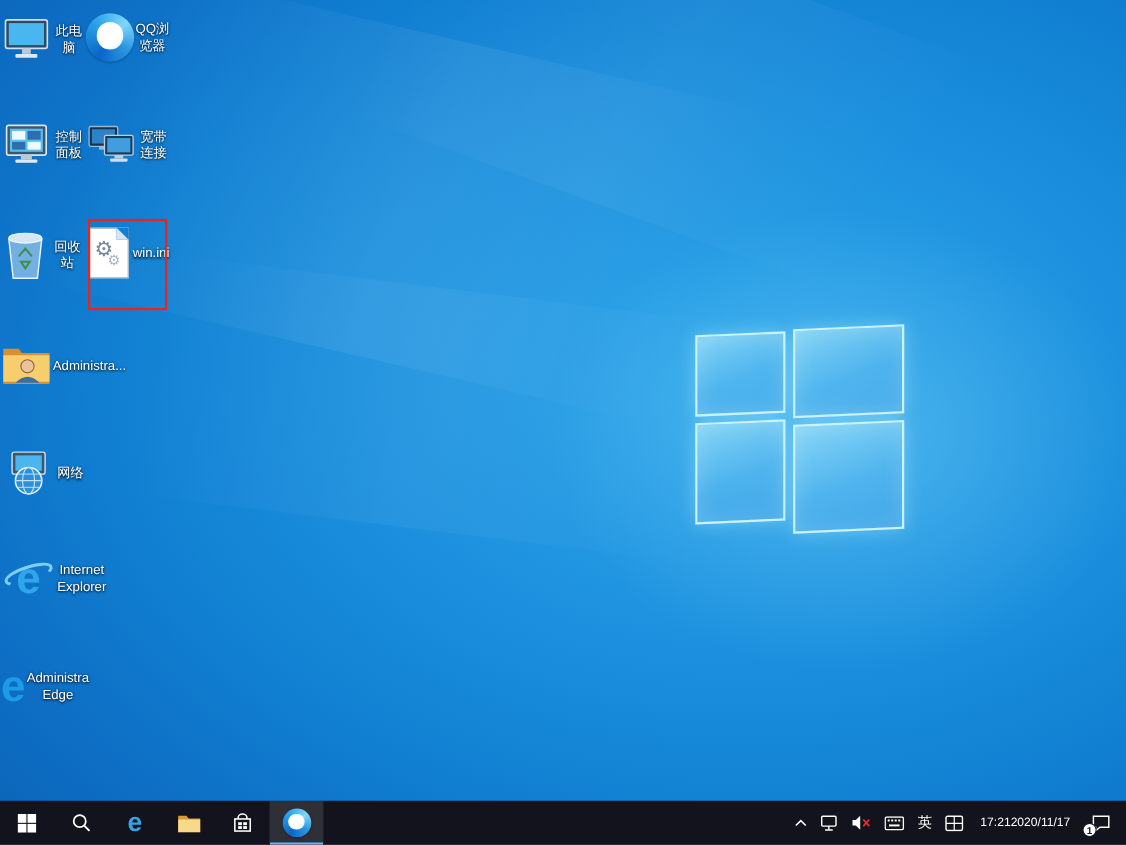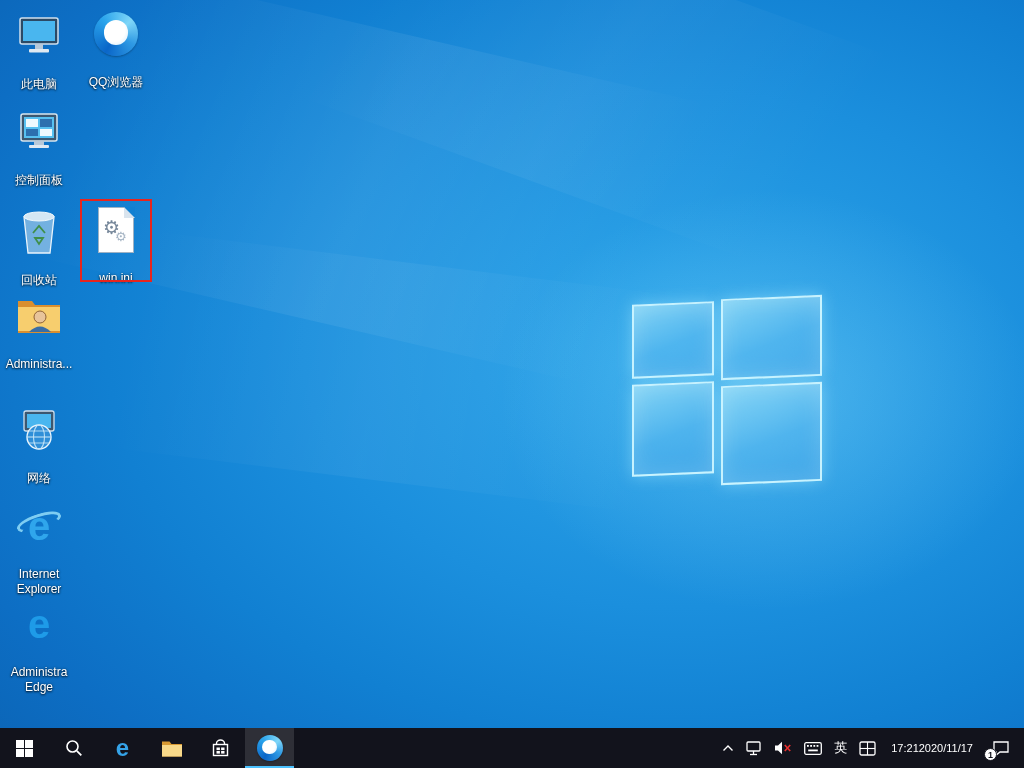--- a/index.html
+++ b/index.html
@@ -28,21 +28,21 @@
   .pane { position:absolute; border:2px solid rgba(205,246,255,0.95);
     background:linear-gradient(160deg, rgba(150,222,248,0.78) 0%, rgba(90,185,240,0.55) 55%, rgba(70,165,232,0.42) 100%);
     box-shadow:0 0 16px rgba(170,235,255,0.45), inset 0 0 22px rgba(255,255,255,0.18);
     transform:skewY(-2.5deg); }
   .pane-tl { left:632px; top:303px; width:82px; height:74px; }
   .pane-tr { left:721px; top:297px; width:101px; height:81px; }
   .pane-bl { left:632px; top:383px; width:82px; height:92px; }
   .pane-br { left:721px; top:384px; width:101px; height:99px; }
 
   
-  .dicon { position:absolute; width:76px; display:flex; flex-direction:column; align-items:center; gap:17px; cursor:pointer; }
+  .dicon { position:absolute; width:76px; display:flex; flex-direction:row; align-items:center; gap:1px; cursor:pointer; }
   .dicon .img { width:50px; height:48px; display:flex; align-items:center; justify-content:center; }
   .dicon .lbl { font-size:12px; color:#fff; text-align:center; line-height:1.25; max-width:76px;
     text-shadow:0 1px 2px rgba(0,0,0,0.8), 0 0 3px rgba(0,0,0,0.45); word-wrap:break-word; }
 
   .highlight-box { position:absolute; left:80px; top:199px; width:72px; height:83px;
     border:2px solid #e8251d; pointer-events:none; z-index:5; }
 
   
   .e-letter { font-size:40px; font-weight:bold; color:#1e9be8; line-height:1; position:relative; }
   .ie-wrap { position:relative; width:50px; height:48px; display:flex; align-items:center; justify-content:center; }
@@ -124,21 +124,21 @@
     <div class="img">
       <svg width="40" height="46" viewBox="0 0 40 46">
         <path d="M5 8 L9 44 H31 L35 8 Z" fill="rgba(215,233,246,0.5)" stroke="#eaf4fb" stroke-width="1.3"></path>
         <ellipse cx="20" cy="7.5" rx="15" ry="4.5" fill="#d4e7f4" stroke="#f0f8fd" stroke-width="1"></ellipse>
         <path d="M14 24 l6 -7 6 7 M16 29 h8 l-4 6 z" stroke="#3f8f4a" fill="none" stroke-width="1.8"></path>
       </svg>
     </div>
     <div class="lbl">回收站</div>
   </div>
 
-  <div class="dicon" style="left:1px; top:292px;">
+  <div class="dicon" style="left:1px; top:308px;">
     <div class="img">
       <svg width="46" height="42" viewBox="0 0 46 42">
         <path d="M2 6 h14 l3 4 h25 v28 h-42 z" fill="#d98f2f"></path>
         <path d="M2 12 h42 v24 h-42 z" fill="#f7ce6e"></path>
         <circle cx="24" cy="22" r="6" fill="#e8c49a" stroke="#8f6236" stroke-width="1"></circle>
         <path d="M13 37 q11 -11 22 0 z" fill="#3a6ea5"></path>
       </svg>
     </div>
     <div class="lbl">Administra...</div>
   </div>
@@ -175,20 +175,34 @@
     <div class="lbl">Administra Edge</div>
   </div>
 
   <div class="dicon" style="left:78px; top:10px;">
     <div class="img">
       <div class="qq-orb qq-desktop"></div>
     </div>
     <div class="lbl">QQ浏览器</div>
   </div>
 
+  <div class="dicon" style="left:78px; top:108px;">
+    <div class="img">
+      <svg width="46" height="44" viewBox="0 0 46 44">
+        <rect x="3" y="5" width="26" height="18" rx="1.5" fill="#16324e" stroke="#9db8d0" stroke-width="1.2"></rect>
+        <rect x="5.5" y="7.5" width="21" height="13" fill="#2e82c8"></rect>
+        <rect x="12" y="23" width="8" height="3" fill="#9db8d0"></rect>
+        <rect x="17" y="13" width="26" height="18" rx="1.5" fill="#1b3b5c" stroke="#b8d0e4" stroke-width="1.2"></rect>
+        <rect x="19.5" y="15.5" width="21" height="13" fill="#3f9ede"></rect>
+        <rect x="26" y="31" width="8" height="3" fill="#b8d0e4"></rect>
+        <rect x="22" y="34" width="16" height="3" rx="1" fill="#cfdeec"></rect>
+      </svg>
+    </div>
+    <div class="lbl">宽带连接</div>
+  </div>
 
   <div class="dicon" style="left:78px; top:206px;">
     <div class="img">
       <div class="page-icon">
         <span class="fold"></span>
         <span class="gear-big">⚙</span>
         <span class="gear-small">⚙</span>
       </div>
     </div>
     <div class="lbl">win.ini</div>

